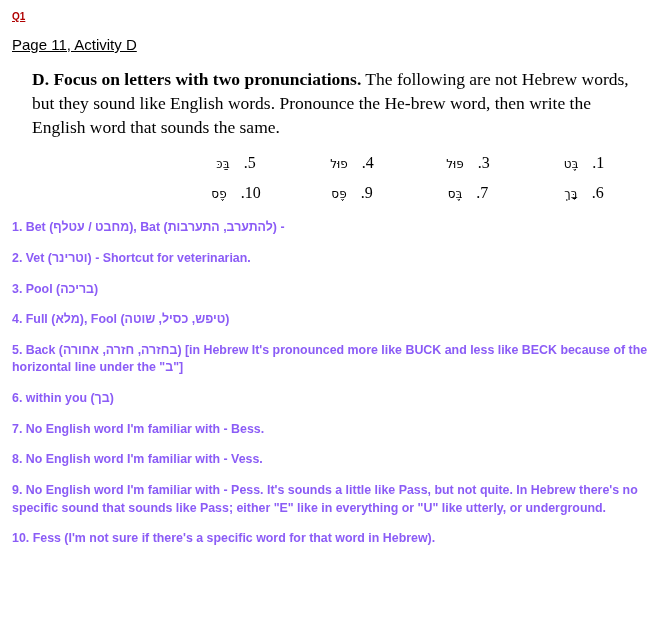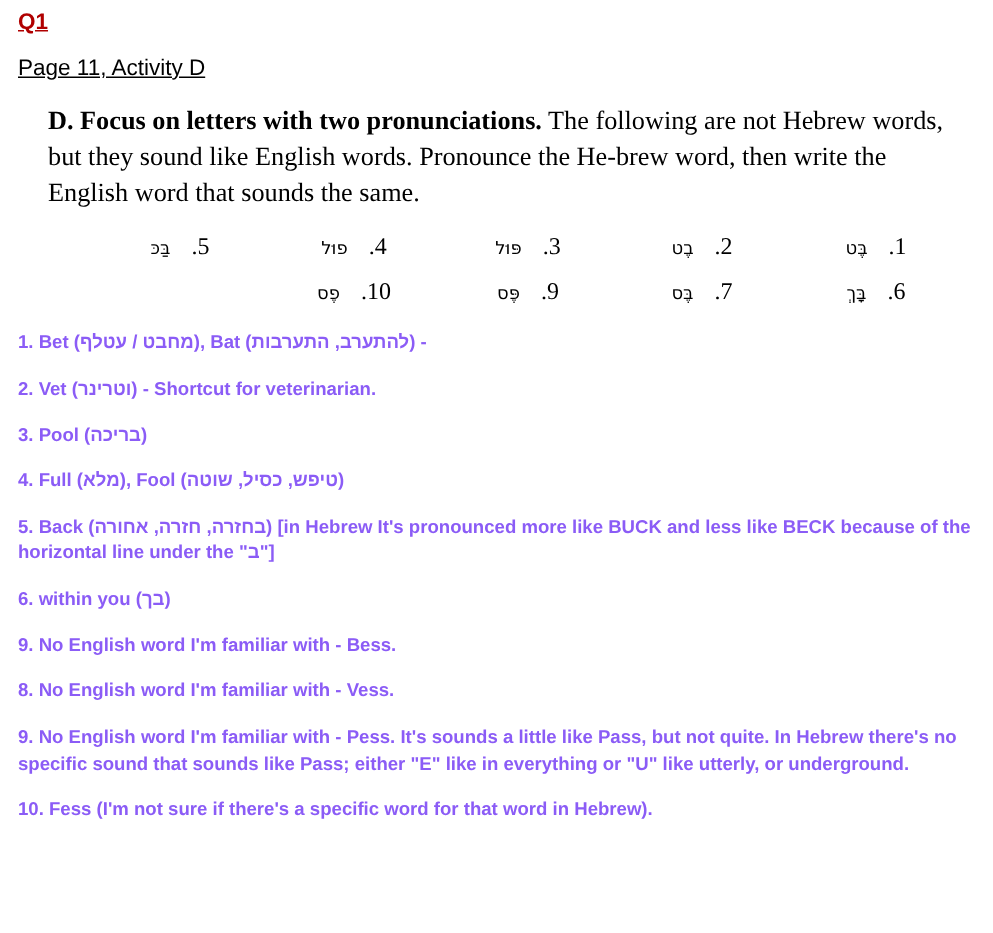--- a/index.html
+++ b/index.html
@@ -16,21 +16,21 @@
   }
   .page {
     position: relative;
     width: 662px;
     padding: 6px 10px 10px 10px;
     box-sizing: border-box;
   }
   .q-label {
     font-family: "Liberation Sans", sans-serif;
     font-weight: bold;
-    font-size: 15px;
+    font-size: 10px;
     color: #b00000;
     text-decoration: underline;
     margin: 0 0 14px 2px;
     display: inline-block;
   }
   .page-heading {
     font-family: "Liberation Sans", sans-serif;
     font-weight: normal;
     font-size: 15px;
     color: #000000;
@@ -110,23 +110,20 @@
     <span class="lead">Focus on letters with two pronunciations.</span>
     <span class="activity-body">The following are not Hebrew words, but they sound like English words. Pronounce the He-brew word, then write the English word that sounds the same.</span>
   </div>
 
   <div class="items-grid">
     <div class="items-row">
       <div class="item-cell">
         <span class="item-heb">בֶּט</span><span class="item-num">.1</span>
       </div>
       <div class="item-cell">
-        <span class="item-heb">בֶט</span><span class="item-num">.2</span>
-      </div>
-      <div class="item-cell">
         <span class="item-heb">פּוּל</span><span class="item-num">.3</span>
       </div>
       <div class="item-cell">
         <span class="item-heb">פוּל</span><span class="item-num">.4</span>
       </div>
       <div class="item-cell">
         <span class="item-heb">בַּכּ</span><span class="item-num">.5</span>
       </div>
     </div>
     <div class="items-row">
@@ -145,19 +142,19 @@
     </div>
   </div>
 
   <div class="answers">
     <div class="answer">1. Bet (מחבט / עטלף), Bat (להתערב, התערבות) -</div>
     <div class="answer">2. Vet (וטרינר) - Shortcut for veterinarian.</div>
     <div class="answer">3. Pool (בריכה)</div>
     <div class="answer">4. Full (מלא), Fool (טיפש, כסיל, שוטה)</div>
     <div class="answer">5. Back (בחזרה, חזרה, אחורה) [in Hebrew It's pronounced more like BUCK and less like BECK because of the horizontal line under the "ב"]</div>
     <div class="answer">6. within you (בך)</div>
-    <div class="answer">9. No English word I'm familiar with - Bess.</div>
+    <div class="answer">7. No English word I'm familiar with - Bess.</div>
     <div class="answer">8. No English word I'm familiar with - Vess.</div>
     <div class="answer">9. No English word I'm familiar with - Pess. It's sounds a little like Pass, but not quite. In Hebrew there's no specific sound that sounds like Pass; either "E" like in everything or "U" like utterly, or underground.</div>
     <div class="answer">10. Fess (I'm not sure if there's a specific word for that word in Hebrew).</div>
   </div>
 
 </div>
 
 </body></html>

